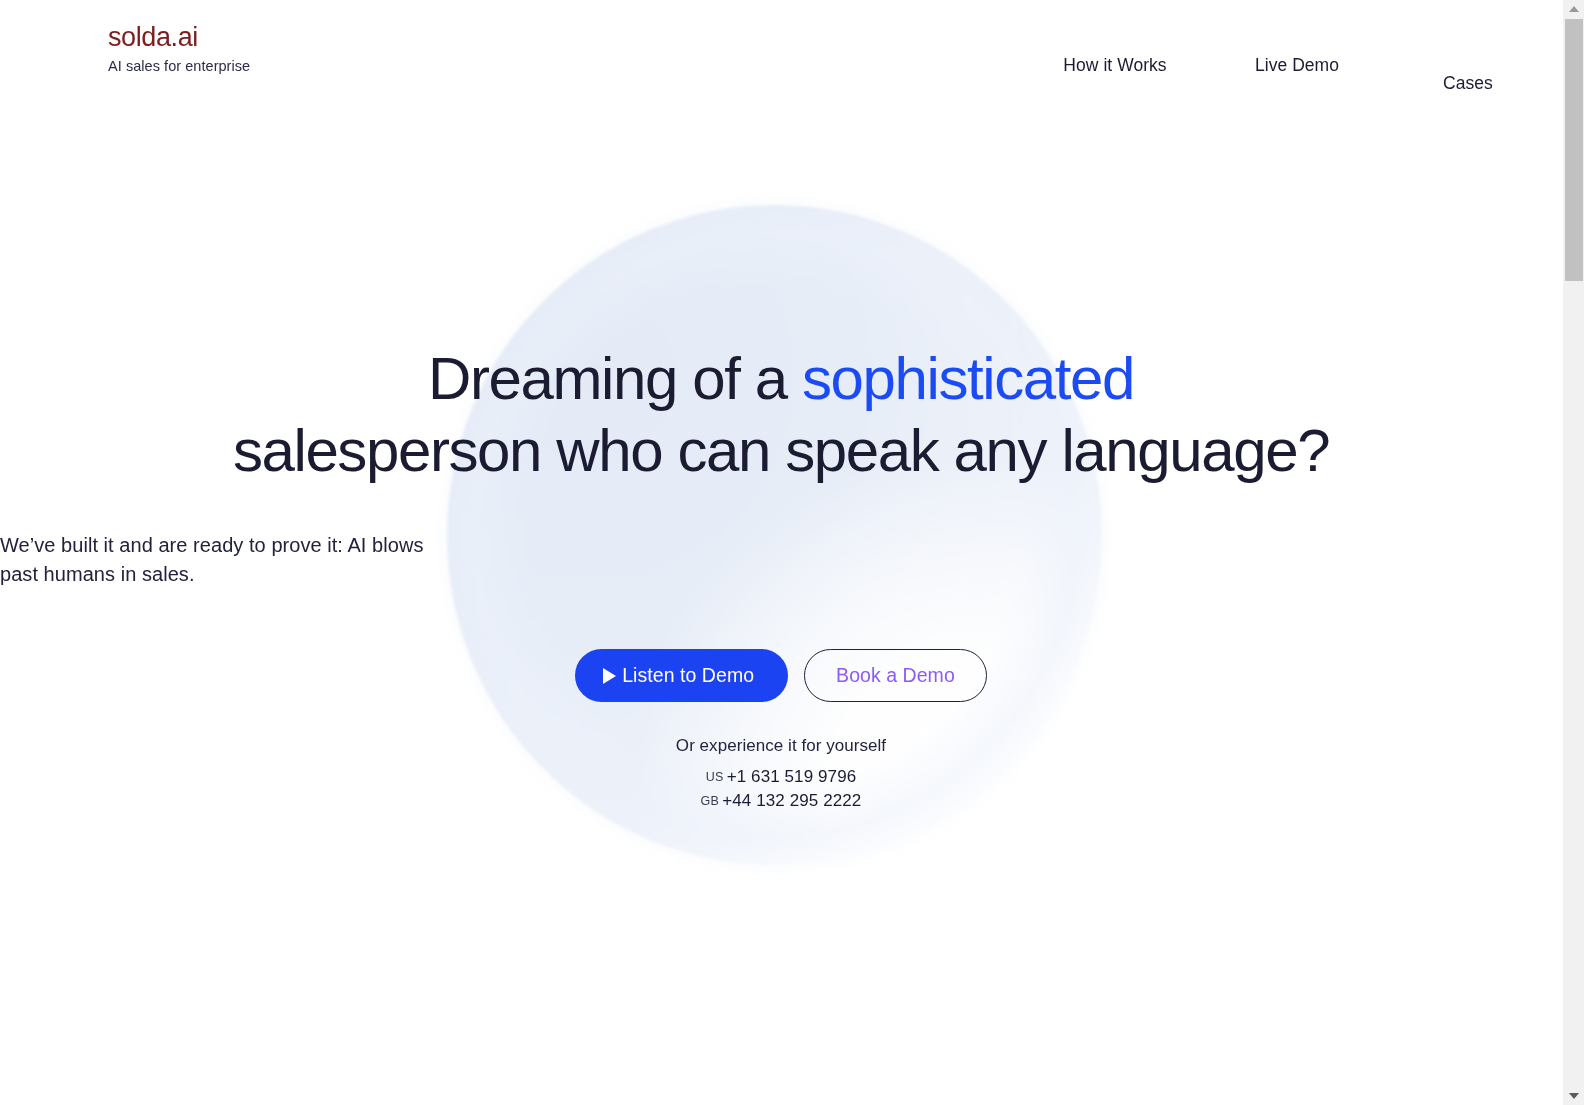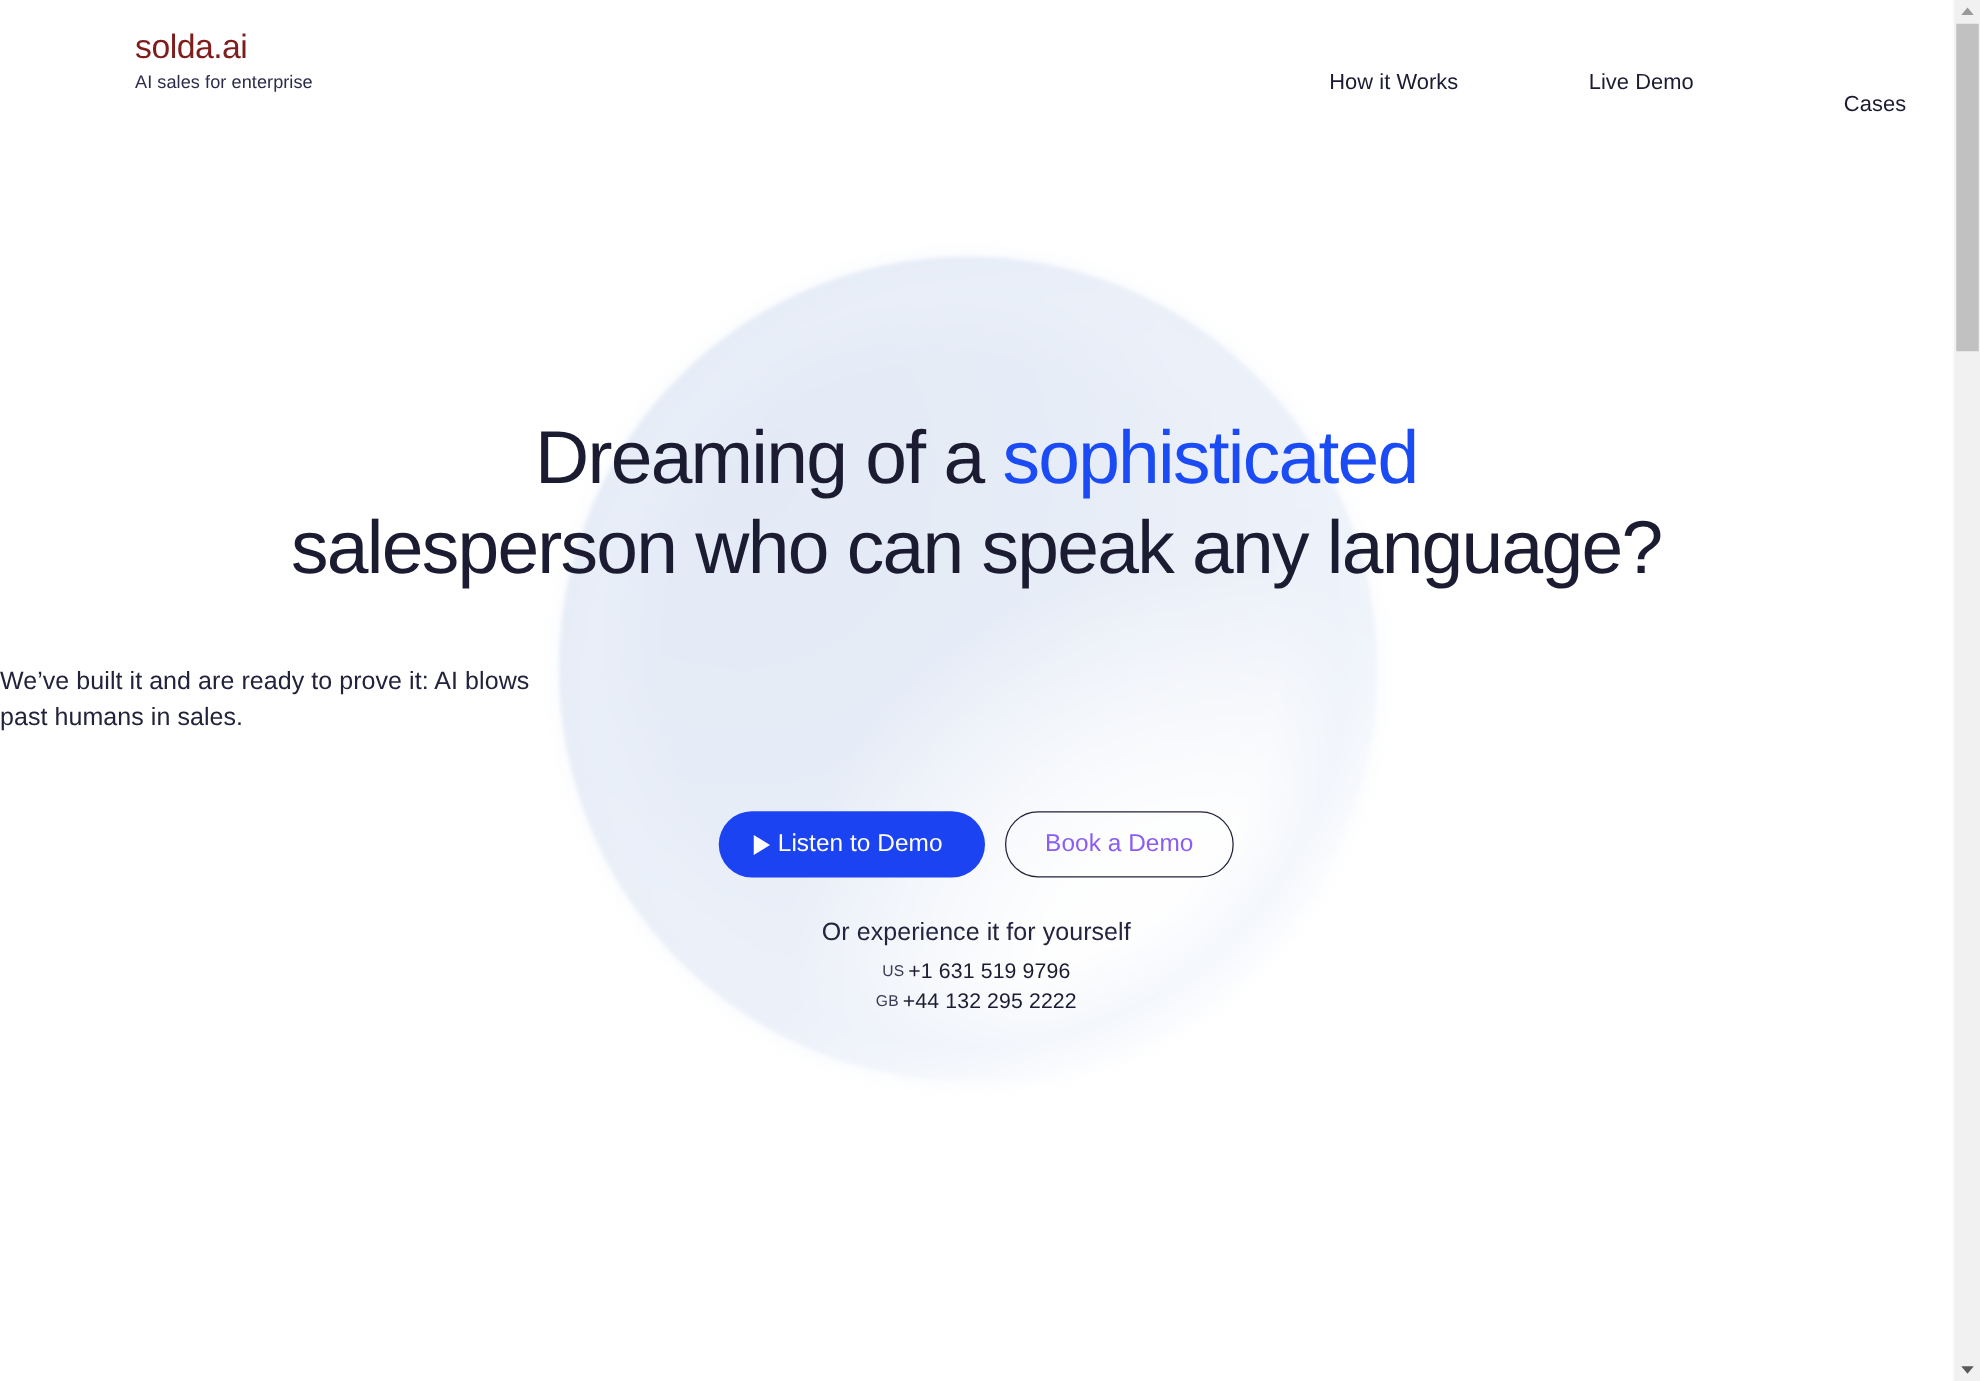--- a/index.html
+++ b/index.html
@@ -96,21 +96,21 @@
     margin-top: 2px;
     letter-spacing: 0.05px;
   }
 
   .main-nav {
     position: absolute;
     left: 1024px;
     top: 34px;
     display: flex;
     align-items: center;
-    gap: 16px;
+    gap: 0px;
   }
   .nav-link {
     display: inline-block;
     font-size: 17.5px;
     line-height: 24px;
     color: #1b1b32;
     text-decoration: none;
     letter-spacing: 0.05px;
     cursor: pointer;
     white-space: nowrap;
@@ -124,21 +124,21 @@
     left: 0;
     top: 0;
     width: 1562px;
     height: 1105px;
     z-index: 3;
   }
 
   .hero-title {
     position: absolute;
     left: 0;
-    top: 330px;
+    top: 343px;
     width: 1562px;
     text-align: center;
     font-size: 60px;
     line-height: 72px;
     font-weight: 400;
     letter-spacing: -1.4px;
     color: #1b1b32;
   }
   .hero-title .accent { color: #1b4bf5; }
   .hero-title .line { display: block; }
@@ -202,21 +202,21 @@
   }
 
   .hero-phones {
     position: absolute;
     left: 0;
     top: 735px;
     width: 1562px;
     text-align: center;
   }
   .phones-label {
-    font-size: 20px;
+    font-size: 17px;
     line-height: 22px;
     color: #24243f;
     letter-spacing: 0.05px;
   }
   .phone-list {
     margin-top: 8px;
     list-style: none;
   }
   .phone-item {
     font-size: 17px;

